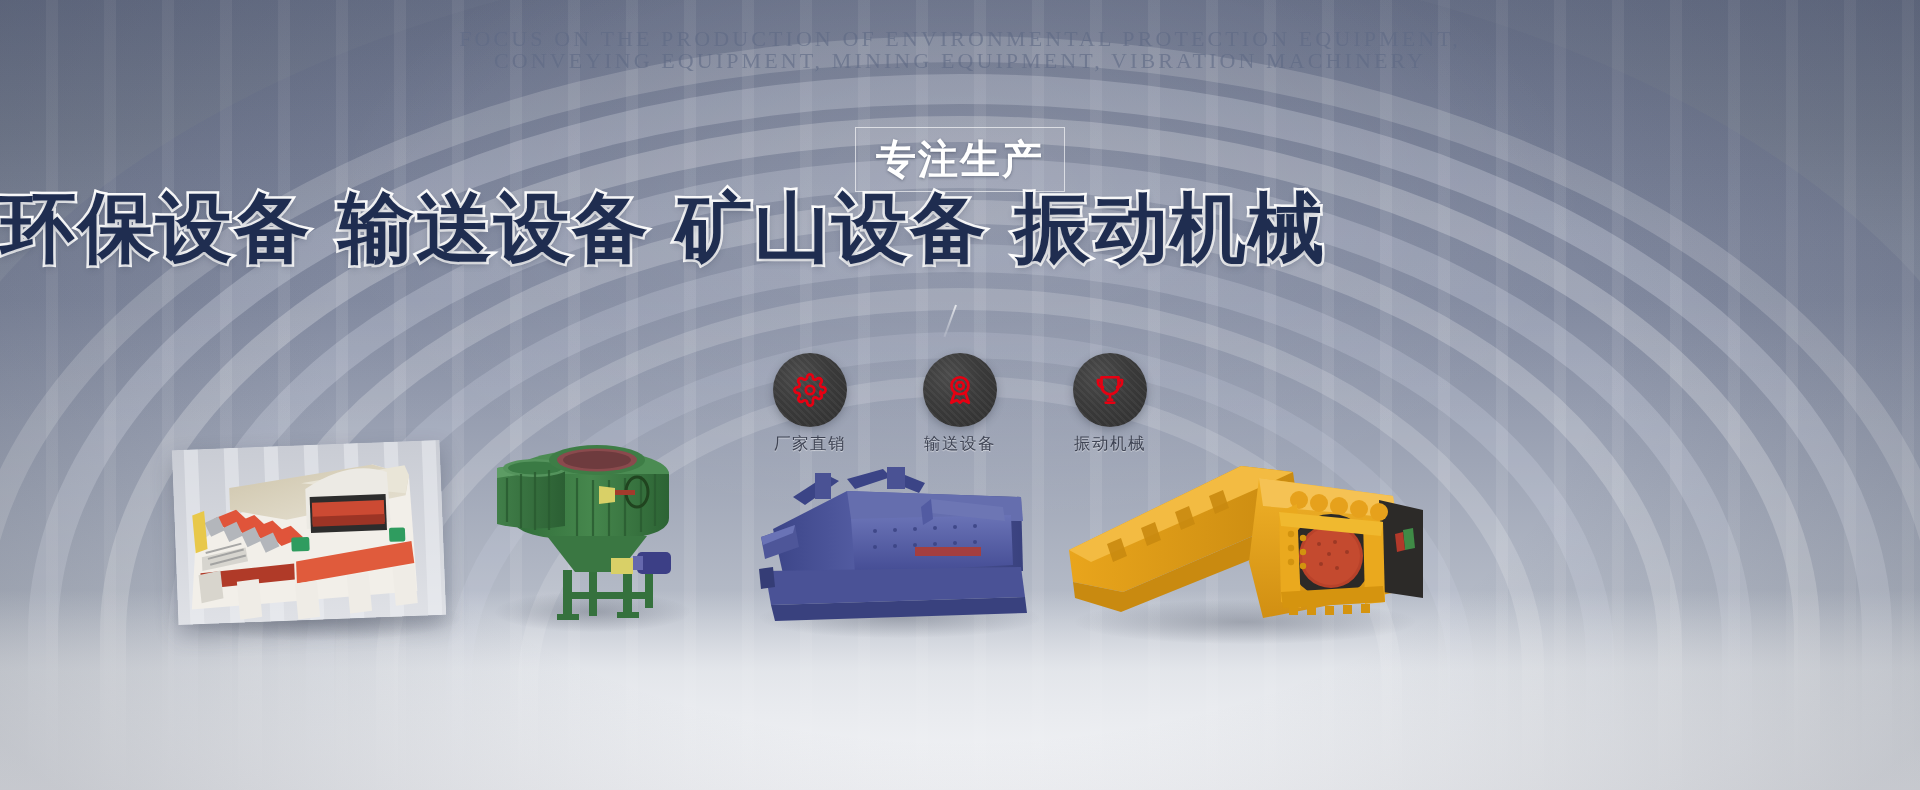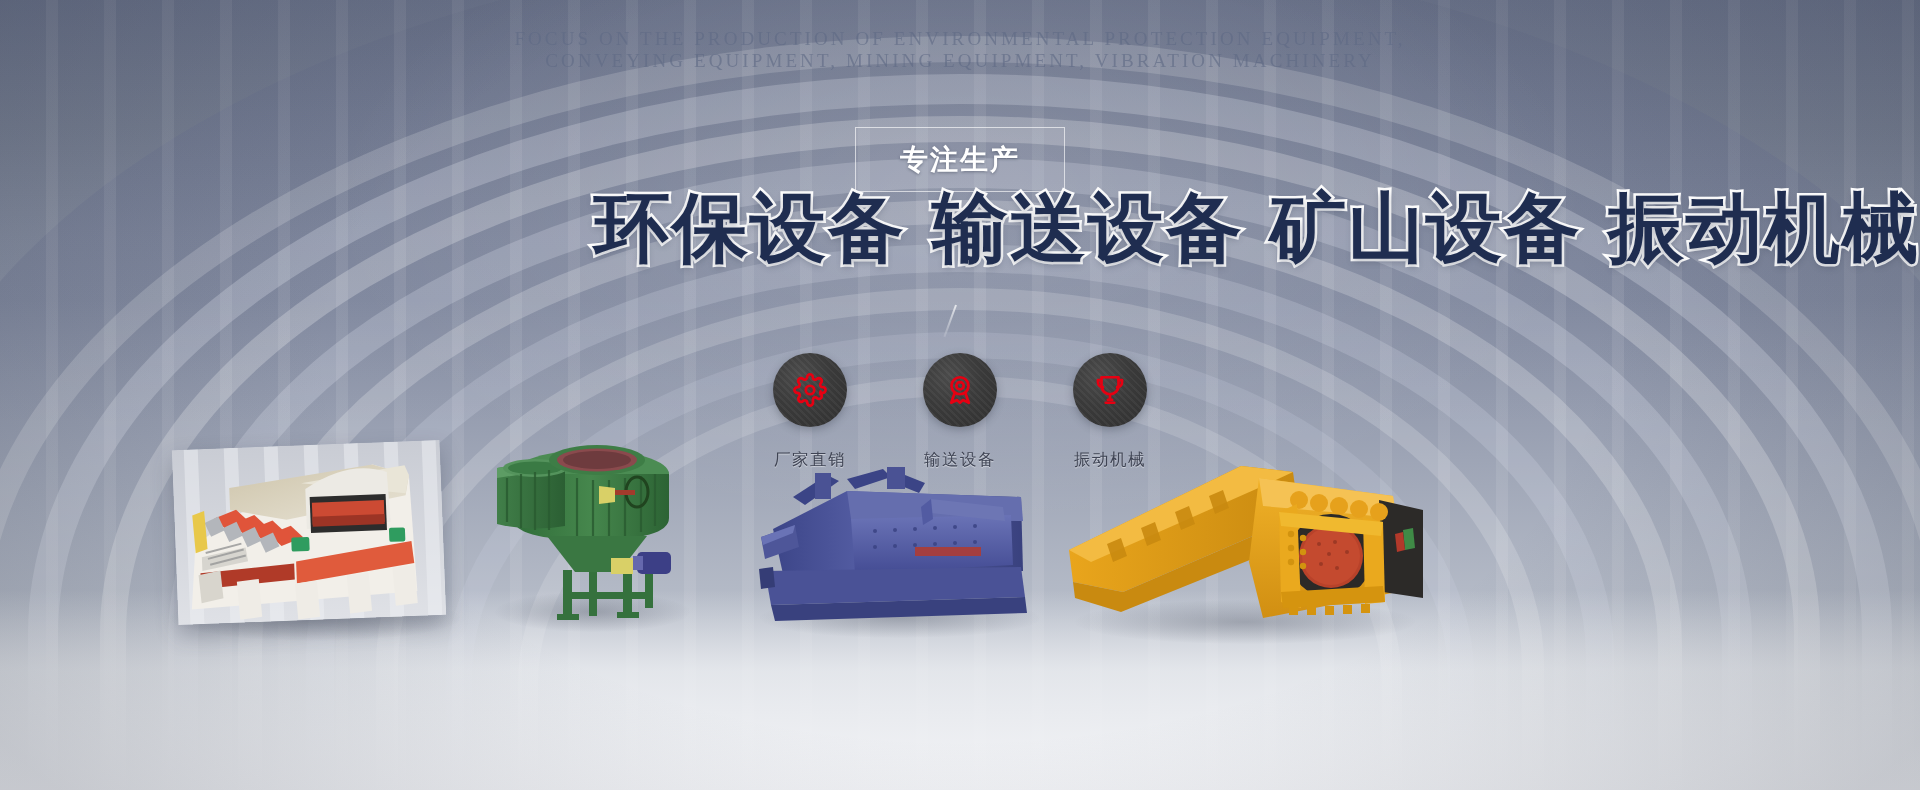--- a/index.html
+++ b/index.html
@@ -37,40 +37,40 @@
     pointer-events:none;
   }
 
   
   .content{position:absolute;inset:0;}
 
   .eyebrow{
     position:absolute;left:0;right:0;top:28px;
     text-align:center;
     font-family:"Liberation Serif","DejaVu Serif",serif;
-    font-size:19px; letter-spacing:3.1px; line-height:22px;
+    font-size:22px; letter-spacing:3.1px; line-height:22px;
     color:#5f6a85; opacity:.62; white-space:pre-line; font-weight:400;
   }
 
   .focus-badge{
     position:absolute; left:50%; transform:translateX(-50%); top:127px;
     width:210px; height:65px;
     border:1px solid rgba(255,255,255,.62);
     display:flex; align-items:center; justify-content:center;
     background:rgba(255,255,255,0.045);
   }
   .focus-badge span{
     font-family:Liberation Sans, sans-serif;
-    font-size:28px; font-weight:bold; color:#ffffff; letter-spacing:2px;
+    font-size:40px; font-weight:bold; color:#ffffff; letter-spacing:2px;
     text-shadow:0 1px 3px rgba(40,48,66,.45);
   }
 
   .headline{
     position:absolute;left:0;right:0;top:178px;
-    text-align:right;
+    text-align:left;
     font-family:"DejaVu Sans","Liberation Sans",sans-serif;
     font-size:76px; font-weight:bold; letter-spacing:2px;
     color:#1f2d50;
     -webkit-text-stroke:5px #ffffff;
     paint-order:stroke fill;
     text-shadow:0 3px 7px rgba(50,58,80,.33);
     white-space:nowrap;
   }
   .headline .gap{ display:inline-block; width:26px; }
 
@@ -88,21 +88,21 @@
   .feature .circle{
     width:74px;height:74px;border-radius:50%;
     background:
       repeating-linear-gradient(45deg, rgba(255,255,255,.045) 0 2px, rgba(0,0,0,0) 2px 5px),
       radial-gradient(circle at 36% 30%, #4b4b4b 0%, #3a3a3a 45%, #2f2f2f 100%);
     display:flex;align-items:center;justify-content:center;
     box-shadow:0 3px 9px rgba(40,45,60,.30);
   }
   .feature .circle svg{ display:block; }
   .feature .flabel{
-    margin-top:22px;
+    margin-top:6px;
     font-family:"DejaVu Sans","Liberation Sans",sans-serif;
     font-size:16.5px; color:#3f4454; letter-spacing:1.5px; white-space:nowrap;
     text-shadow:0 1px 1px rgba(255,255,255,.55);
   }
 
   
   .machine{ position:absolute; }
   .machine svg{ display:block; }
   .shadow-soft{
     position:absolute;border-radius:50%;

